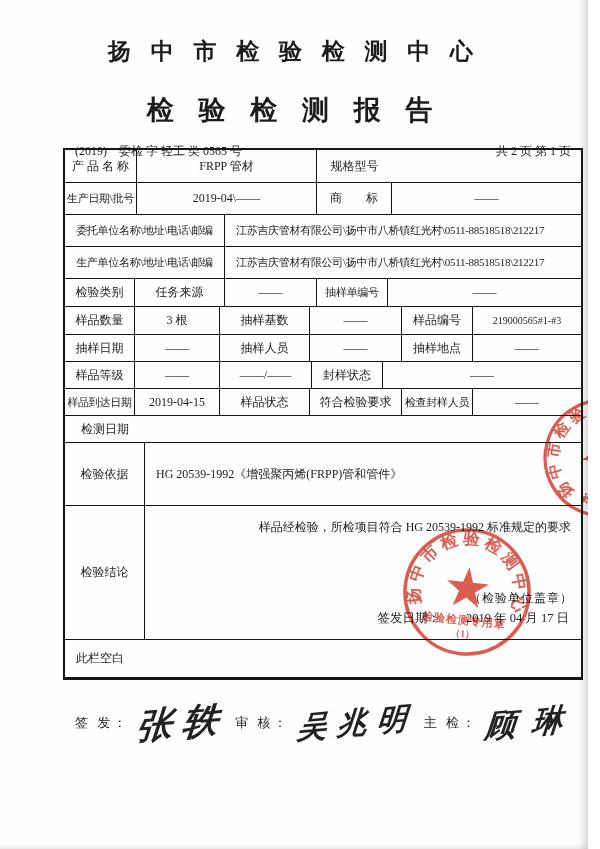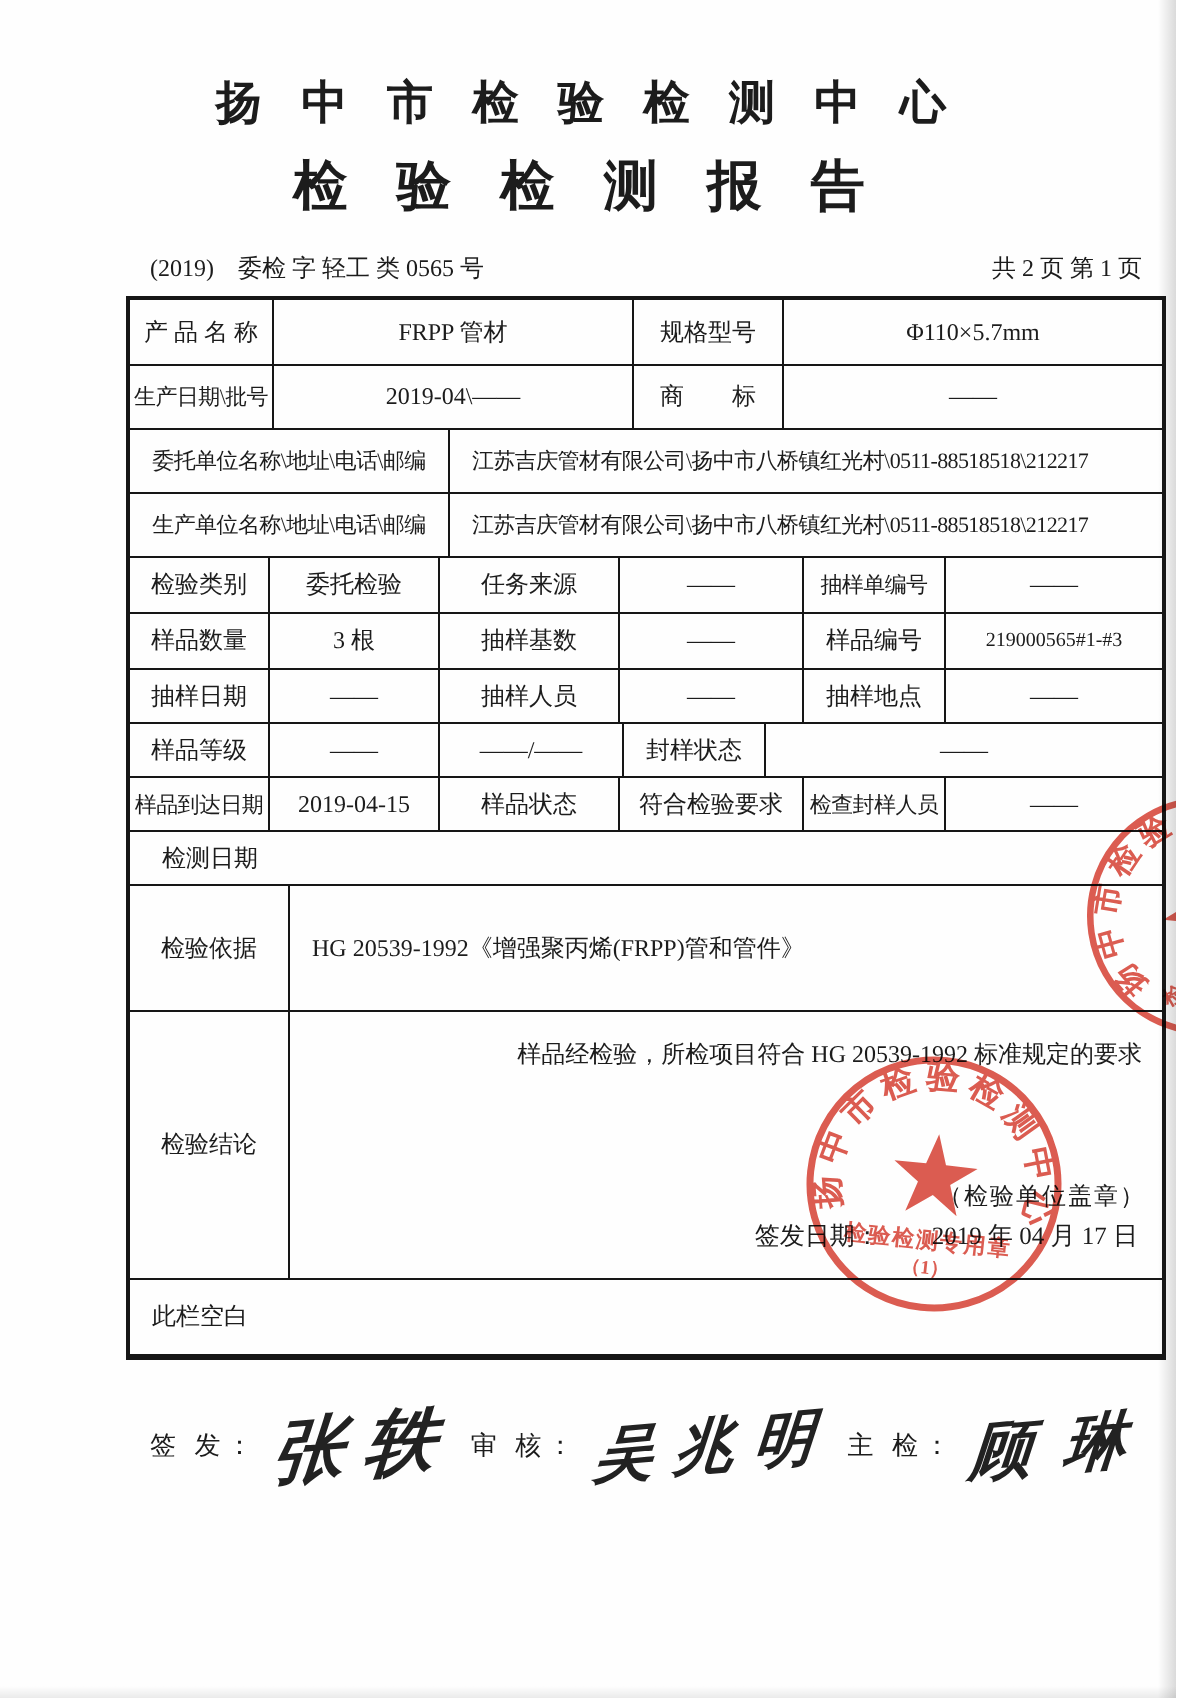--- a/index.html
+++ b/index.html
@@ -5,21 +5,21 @@
   *{margin:0;padding:0;box-sizing:border-box}
   html,body{width:600px;height:849px}
   body{font-family:"Liberation Serif","DejaVu Serif",serif;color:#1c1c1c;background:#ffffff}
   .page{position:relative;width:588px;height:849px;background:#fefefe;overflow:hidden}
   .edge-shade{position:absolute;top:0;right:0;width:9px;height:100%;
     background:linear-gradient(to right,rgba(0,0,0,0),rgba(0,0,0,0.14));pointer-events:none}
   .bottom-shade{position:absolute;left:0;bottom:0;width:100%;height:6px;
     background:linear-gradient(to bottom,rgba(0,0,0,0),rgba(0,0,0,0.08));pointer-events:none}
 
   .org-title{margin-top:36px;text-align:center;font-size:23px;font-weight:bold;letter-spacing:7px}
-  .report-title{margin-top:8px;text-align:center;font-size:27px;font-weight:bold;letter-spacing:9px}
+  .report-title{margin-top:25px;text-align:center;font-size:27px;font-weight:bold;letter-spacing:9px}
   .doc-line{display:flex;justify-content:space-between;margin:15px 17px 0 75px;font-size:12px}
 
   .table{position:absolute;left:63px;top:148px;width:520px;border:2px solid #161616;border-bottom-width:3px;background:transparent}
   .row{display:flex;border-bottom:1px solid #161616}
   .row:last-child{border-bottom:none}
   .cell{border-right:1px solid #161616;display:flex;align-items:center;justify-content:center;
         font-size:12px;text-align:center;overflow:visible;padding:2px 3px}
   .cell:last-child{border-right:none}
   .cell.left{justify-content:flex-start;text-align:right;padding-left:11px}
   .cell.small{font-size:11px;letter-spacing:-0.3px;white-space:nowrap}
@@ -65,21 +65,20 @@
     <span>(2019)　委检 字 轻工 类 0565 号</span>
     <span>共 2 页 第 1 页</span>
   </div>
 
   <div class="table">
 
     <div class="row h33">
       <div class="cell w72">产 品 名 称</div>
       <div class="cell w180">FRPP 管材</div>
       <div class="cell w75">规格型号</div>
-      <div class="cell grow">Φ110×5.7mm</div>
     </div>
 
     <div class="row h32">
       <div class="cell w72 small">生产日期\批号</div>
       <div class="cell w180">2019-04\——</div>
       <div class="cell w75">商　　标</div>
       <div class="cell grow">——</div>
     </div>
 
     <div class="row h32">
@@ -87,21 +86,20 @@
       <div class="cell grow left small">江苏吉庆管材有限公司\扬中市八桥镇红光村\0511-88518518\212217</div>
     </div>
 
     <div class="row h32">
       <div class="cell w160 small">生产单位名称\地址\电话\邮编</div>
       <div class="cell grow left small">江苏吉庆管材有限公司\扬中市八桥镇红光村\0511-88518518\212217</div>
     </div>
 
     <div class="row h28">
       <div class="cell w70">检验类别</div>
-      <div class="cell w85">委托检验</div>
       <div class="cell w90">任务来源</div>
       <div class="cell w92">——</div>
       <div class="cell w71 small">抽样单编号</div>
       <div class="cell grow">——</div>
     </div>
 
     <div class="row h28">
       <div class="cell w70">样品数量</div>
       <div class="cell w85">3 根</div>
       <div class="cell w90">抽样基数</div>

